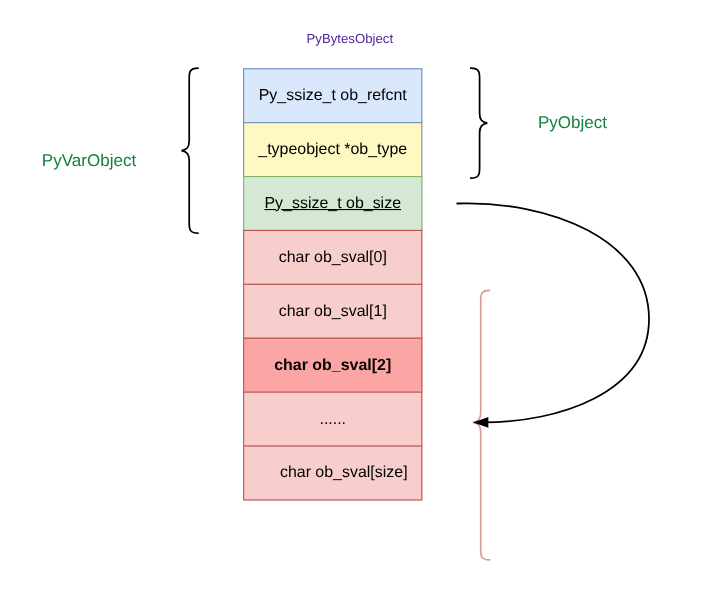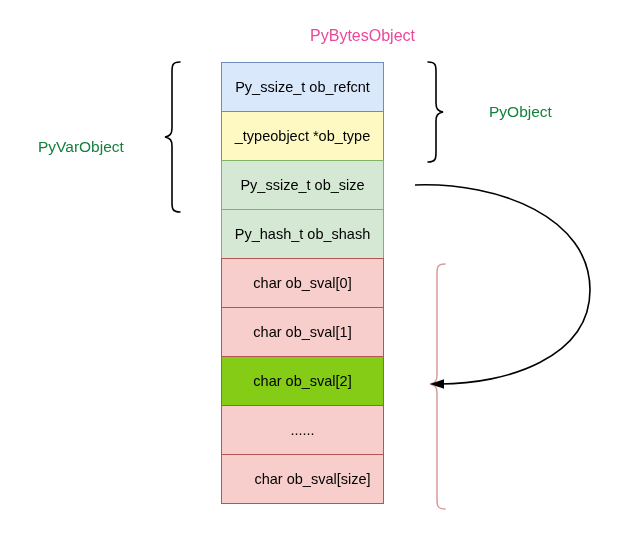--- a/index.html
+++ b/index.html
@@ -19,24 +19,24 @@
     position: absolute;
     inset: 0;
     width: 644px;
     height: 560px;
   }
   .title {
     position: absolute;
     left: 221px;
     top: 26px;
     width: 194px;
-    text-align: right;
-    font-size: 16px;
+    text-align: center;
+    font-size: 12px;
     line-height: 19px;
-    color: #ec4899;
+    color: #4c1d95;
     white-space: nowrap;
   }
   .struct {
     position: absolute;
     left: 220px;
     top: 61px;
     width: 194px;
     border: 1px solid transparent;
   }
   .row {
@@ -52,20 +52,21 @@
   }
   .row.blue {
     background: #dae8fc;
     border: 1px solid #6c8ebf;
     margin-bottom: -1px;
   }
   .row.green {
     background: #d5e8d4;
     border: 1px solid #82b366;
     margin-bottom: -1px;
+    text-decoration: underline;
   }
   .row.red {
     background: #f8cecc;
     border: 1px solid #b85450;
     margin-bottom: -1px;
   }
   .row.last { margin-bottom: 0; padding-left: 20px; }
 
   .side-label {
     position: absolute;
@@ -129,30 +130,27 @@
 <div class="struct">
   <div class="row blue" style="background: rgb(218, 232, 252); border-color: rgb(108, 142, 191);">
     <span>Py_ssize_t ob_refcnt</span>
   </div>
   <div class="row blue" style="background: #fef9c3; border-color: rgb(108, 142, 191);">
     <span>_typeobject *ob_type</span>
   </div>
   <div class="row green" style="background: rgb(213, 232, 212); border-color: rgb(130, 179, 102);">
     <span>Py_ssize_t ob_size</span>
   </div>
-  <div class="row green" style="background: rgb(213, 232, 212); border-color: rgb(130, 179, 102);">
-    <span>Py_hash_t ob_shash</span>
-  </div>
   <div class="row red" style="background: rgb(248, 206, 204); border-color: rgb(184, 84, 80);">
     <span>char ob_sval[0]</span>
   </div>
   <div class="row red" style="background: rgb(248, 206, 204); border-color: rgb(184, 84, 80);">
     <span>char ob_sval[1]</span>
   </div>
-  <div class="row red" style="background: #84cc16; border-color: rgb(184, 84, 80);">
+  <div class="row red" style="background: #fca5a5; border-color: rgb(184, 84, 80); font-weight: bold;">
     <span>char ob_sval[2]</span>
   </div>
   <div class="row red" style="background: rgb(248, 206, 204); border-color: rgb(184, 84, 80);">
     <span>......</span>
   </div>
   <div class="row red last" style="background: rgb(248, 206, 204); border-color: rgb(184, 84, 80);">
     <span>char ob_sval[size]</span>
   </div>
 </div>
 

